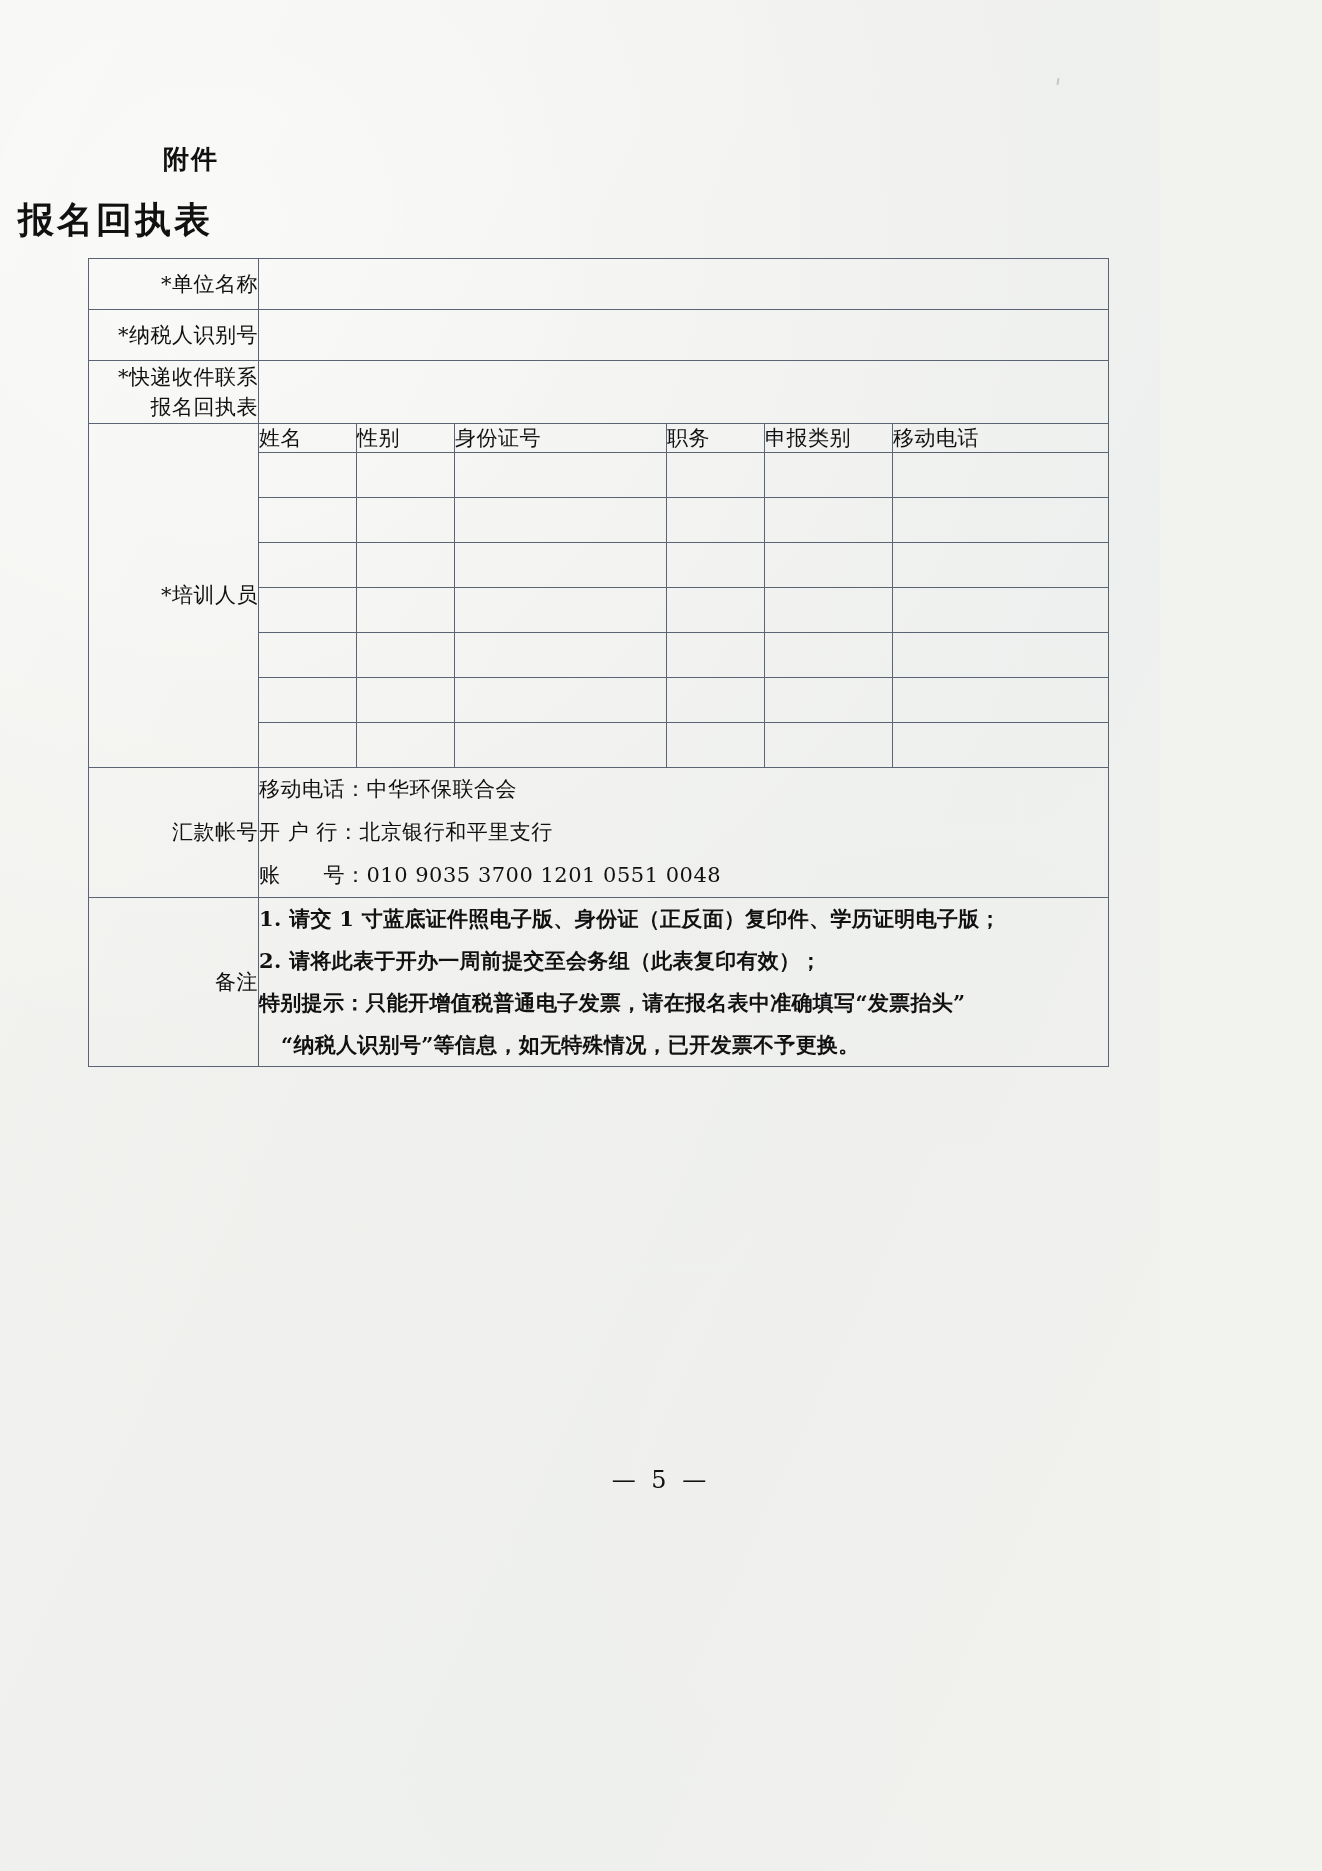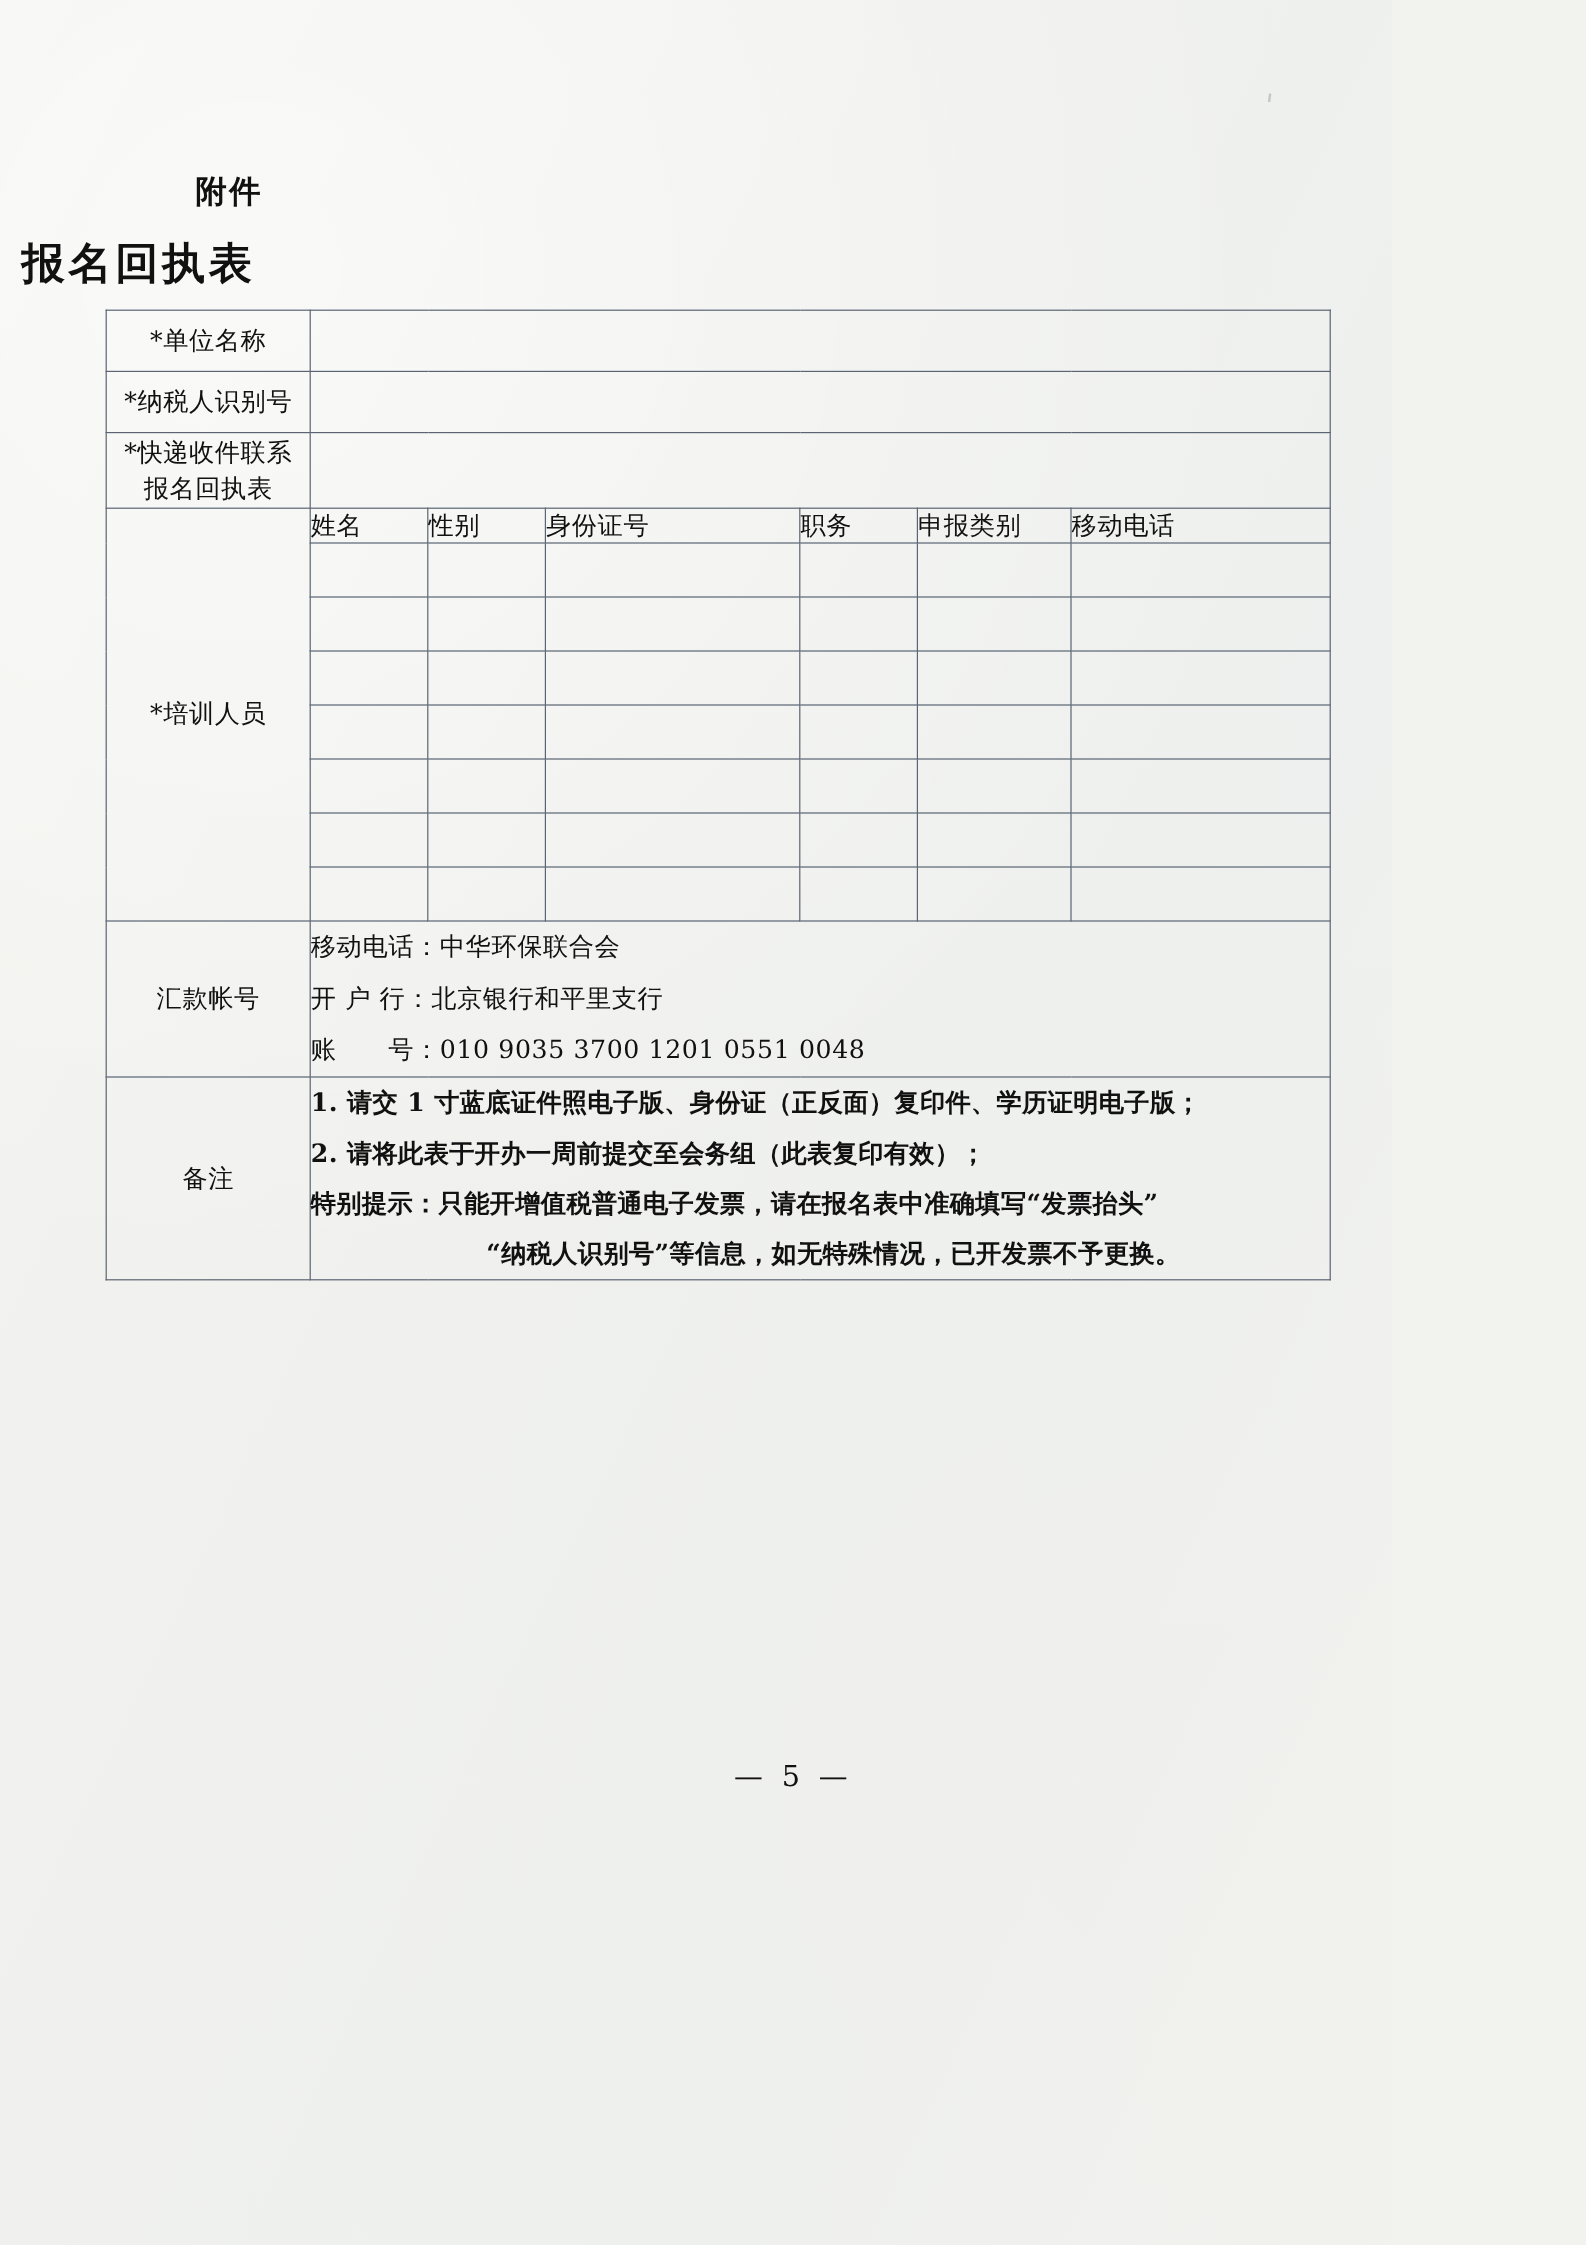--- a/index.html
+++ b/index.html
@@ -65,21 +65,21 @@
     vertical-align: middle;
     color: #111;
   }
   .lbl {
     text-align: center;
     line-height: 1.45;
     padding: 6px 4px;
     font-size: 21.5px;
     letter-spacing: 0.5px;
   }
-  .col-label { width: 170px; }
+  .col-label { width: 170px; text-align: right; }
   .hdr {
     text-align: left;
     font-size: 21px;
     padding: 10px 2px;
     letter-spacing: 0.5px;
     margin-left: 12px;
   }
   .empty-row td { height: 44px; }
   .bank-cell {
     padding: 22px 0 22px 22px;
@@ -87,21 +87,21 @@
     font-size: 21.5px;
     letter-spacing: 0.5px;
   }
   .notes-cell {
     padding: 26px 18px 26px 18px;
     line-height: 2.0;
     font-size: 21.5px;
     letter-spacing: 0.3px;
   }
   .notes-cell .ln { white-space: nowrap; font-weight: bold; }
-  .notes-cell .ln.indent { padding-left: 22px; text-align: center; }
+  .notes-cell .ln.indent { padding-left: 22px; }
   .page-number {
     position: absolute;
     left: 0;
     top: 1466px;
     width: 1322px;
     text-align: center;
     font-size: 24px;
     letter-spacing: 4px;
   }
   .speck {

